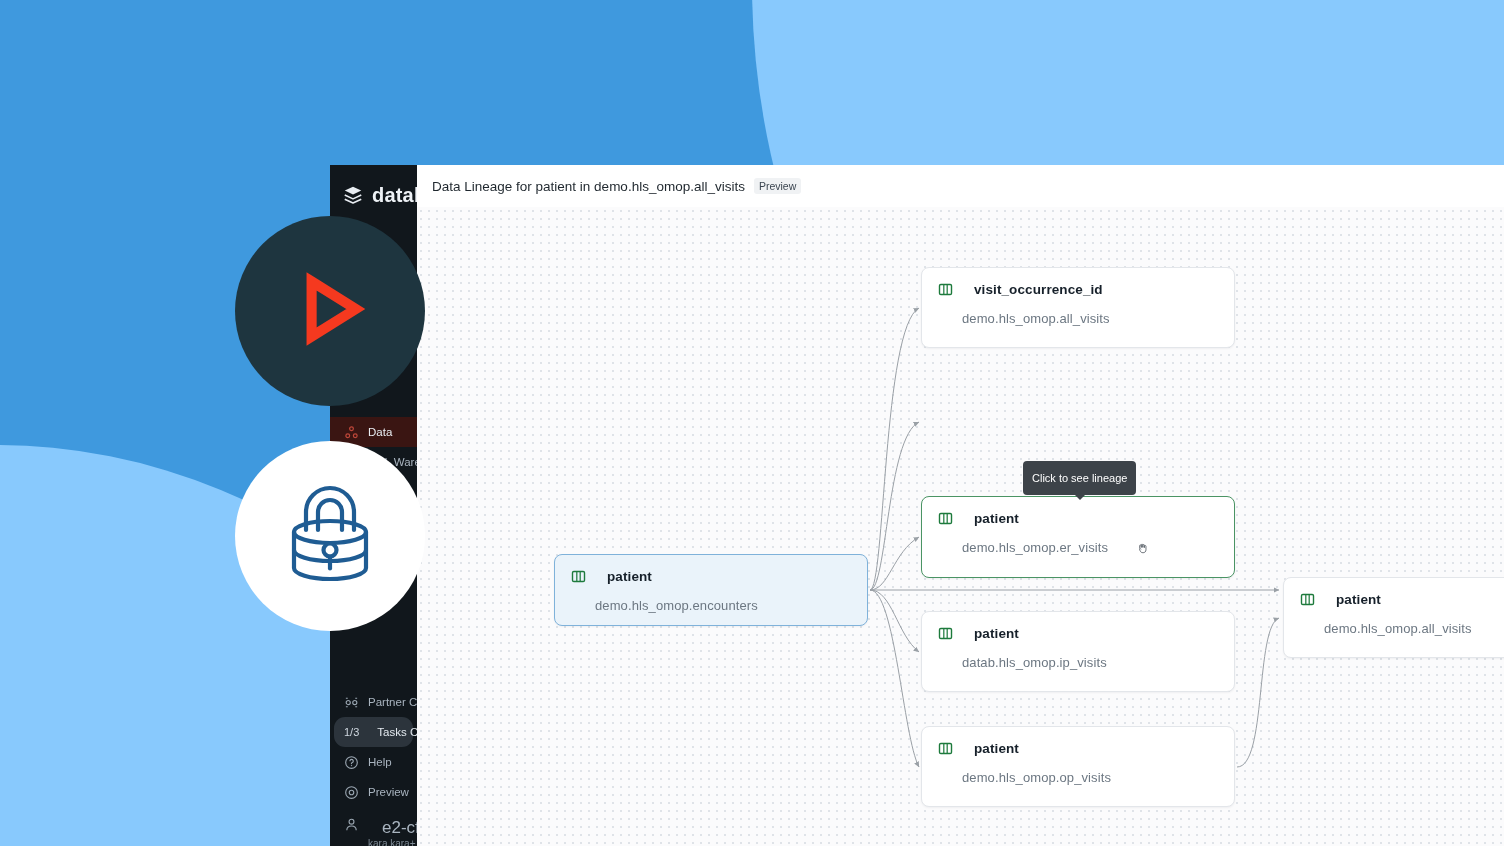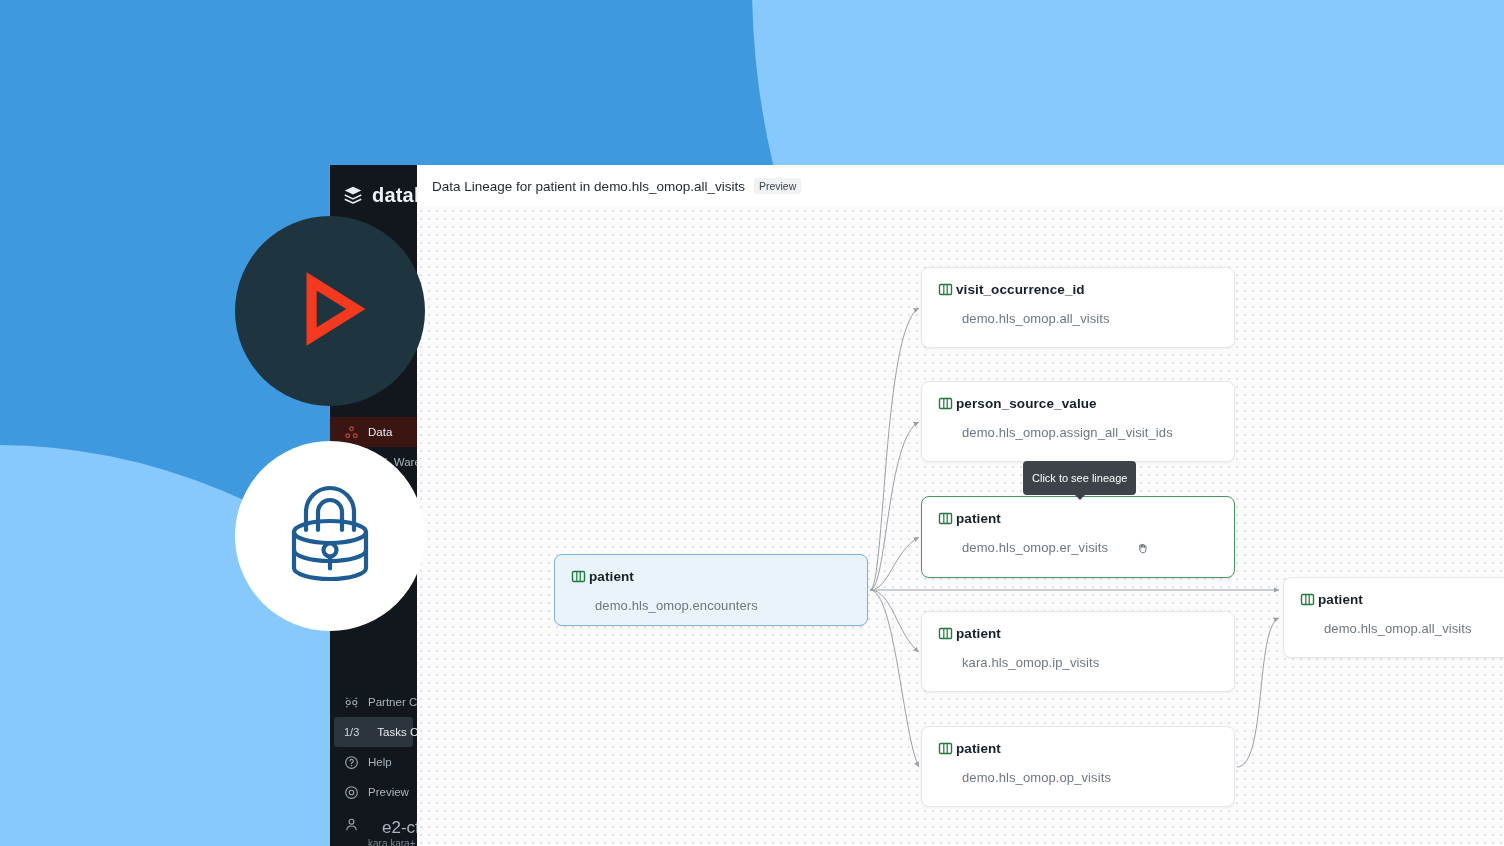--- a/index.html
+++ b/index.html
@@ -38,21 +38,21 @@
   }
   .brand-logo{width:22px;height:22px;flex:none;}
   .brand-text{font-size:20px;font-weight:700;color:#eef2f6;letter-spacing:.2px;white-space:nowrap;}
   .nav-group{margin-top:14px;}
   .nav-item{
     display:flex;align-items:center;gap:9px;
     height:30px;padding-left:14px;font-size:11.5px;color:#a9b4bf;white-space:nowrap;
   }
   .nav-item .ico{width:15px;height:15px;flex:none;display:block;}
   .nav-item.active-red{background:#3a1512;color:#e9eef3;}
-  .nav-item.badge-row{background:#2c343c;color:#e3e9ef;border-radius:3px;margin:0 4px;padding-left:10px;gap:18px;}
+  .nav-item.badge-row{background:#2c343c;color:#e3e9ef;border-radius:11px;margin:0 4px;padding-left:10px;gap:18px;}
   .badge-count{font-size:11px;color:#cfd7df;font-weight:400;}
   .nav-spacer{height:10px;}
   .user-row{display:flex;align-items:flex-start;gap:9px;padding-left:14px;height:38px;}
   .user-lines{display:flex;flex-direction:column;line-height:1.25;}
   .user-l1{font-size:17px;color:#aab5c0;white-space:nowrap;margin-left:14px;}
   .user-l2{font-size:10px;color:#7e8a95;white-space:nowrap;}
 
   
   #main{
     position:absolute;left:87px;top:0;right:0;bottom:0;background:#fff;
@@ -78,21 +78,21 @@
   #edges{position:absolute;left:0;top:0;width:100%;height:100%;}
 
   .node{
     position:absolute;box-sizing:border-box;
     background:#fff;border:1px solid #e3e6ea;border-radius:8px;
     box-shadow:0 1px 2px rgba(16,24,40,.05);
     padding:14px 16px;
   }
   .node.selected{background:#eaf3fa;border-color:#7fb2da;}
   .node.highlight{border-color:#4a9464;border-width:1.5px;}
-  .node-head{display:flex;align-items:center;gap:3px;}
+  .node-head{display:flex;align-items:center;gap:21px;}
   .col-icon{width:15px;height:15px;flex:none;display:block;}
   .node-title{font-size:13.5px;font-weight:700;color:#16202a;letter-spacing:.1px;}
   .node-sub{font-size:13px;color:#6c7782;margin-top:14px;padding-left:24px;letter-spacing:.1px;}
 
   .tooltip{
     position:absolute;background:#3d4349;color:#fff;border-radius:4px;
     font-size:11px;padding:10px 9px;white-space:nowrap;line-height:1.3;
   }
   .tooltip:after{
     content:"";position:absolute;left:50%;margin-left:-5px;bottom:-5px;
@@ -310,32 +310,20 @@
             <svg viewBox="0 0 16 16" width="15" height="15">
                 <rect x="1.6" y="2.6" width="12.8" height="10.8" rx="1.4" fill="none" stroke="#1d7a3c" stroke-width="1.5"></rect>
                 <path d="M6.2 2.6v10.8M9.8 2.6v10.8" stroke="#1d7a3c" stroke-width="1.3"></path>
               </svg>
           </span>
           <span class="node-title">visit_occurrence_id</span>
         </div>
         <div class="node-sub">demo.hls_omop.all_visits</div>
       </div>
 
-      <div class="node" style="left:504px;top:174px;width:314px;height:81px;">
-        <div class="node-head">
-          <span class="col-icon">
-            <svg viewBox="0 0 16 16" width="15" height="15">
-                <rect x="1.6" y="2.6" width="12.8" height="10.8" rx="1.4" fill="none" stroke="#1d7a3c" stroke-width="1.5"></rect>
-                <path d="M6.2 2.6v10.8M9.8 2.6v10.8" stroke="#1d7a3c" stroke-width="1.3"></path>
-              </svg>
-          </span>
-          <span class="node-title">person_source_value</span>
-        </div>
-        <div class="node-sub">demo.hls_omop.assign_all_visit_ids</div>
-      </div>
 
       <div class="node highlight" style="left:504px;top:289px;width:314px;height:82px;">
         <div class="node-head">
           <span class="col-icon">
             <svg viewBox="0 0 16 16" width="15" height="15">
                 <rect x="1.6" y="2.6" width="12.8" height="10.8" rx="1.4" fill="none" stroke="#1d7a3c" stroke-width="1.5"></rect>
                 <path d="M6.2 2.6v10.8M9.8 2.6v10.8" stroke="#1d7a3c" stroke-width="1.3"></path>
               </svg>
           </span>
           <span class="node-title">patient</span>
@@ -346,21 +334,21 @@
       <div class="node" style="left:504px;top:404px;width:314px;height:81px;">
         <div class="node-head">
           <span class="col-icon">
             <svg viewBox="0 0 16 16" width="15" height="15">
                 <rect x="1.6" y="2.6" width="12.8" height="10.8" rx="1.4" fill="none" stroke="#1d7a3c" stroke-width="1.5"></rect>
                 <path d="M6.2 2.6v10.8M9.8 2.6v10.8" stroke="#1d7a3c" stroke-width="1.3"></path>
               </svg>
           </span>
           <span class="node-title">patient</span>
         </div>
-        <div class="node-sub">kara.hls_omop.ip_visits</div>
+        <div class="node-sub">datab.hls_omop.ip_visits</div>
       </div>
 
       <div class="node" style="left:504px;top:519px;width:314px;height:81px;">
         <div class="node-head">
           <span class="col-icon">
             <svg viewBox="0 0 16 16" width="15" height="15">
                 <rect x="1.6" y="2.6" width="12.8" height="10.8" rx="1.4" fill="none" stroke="#1d7a3c" stroke-width="1.5"></rect>
                 <path d="M6.2 2.6v10.8M9.8 2.6v10.8" stroke="#1d7a3c" stroke-width="1.3"></path>
               </svg>
           </span>

